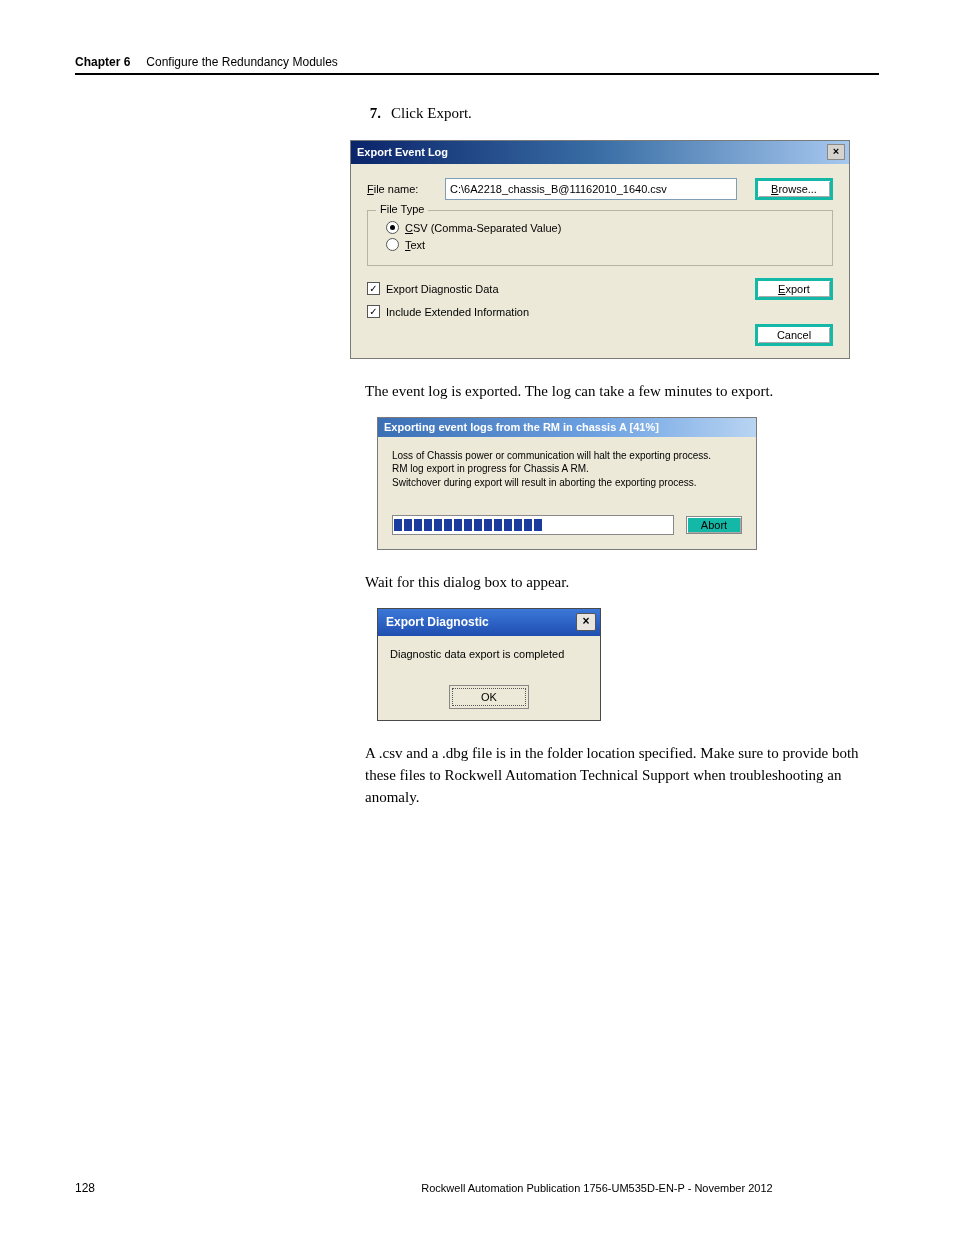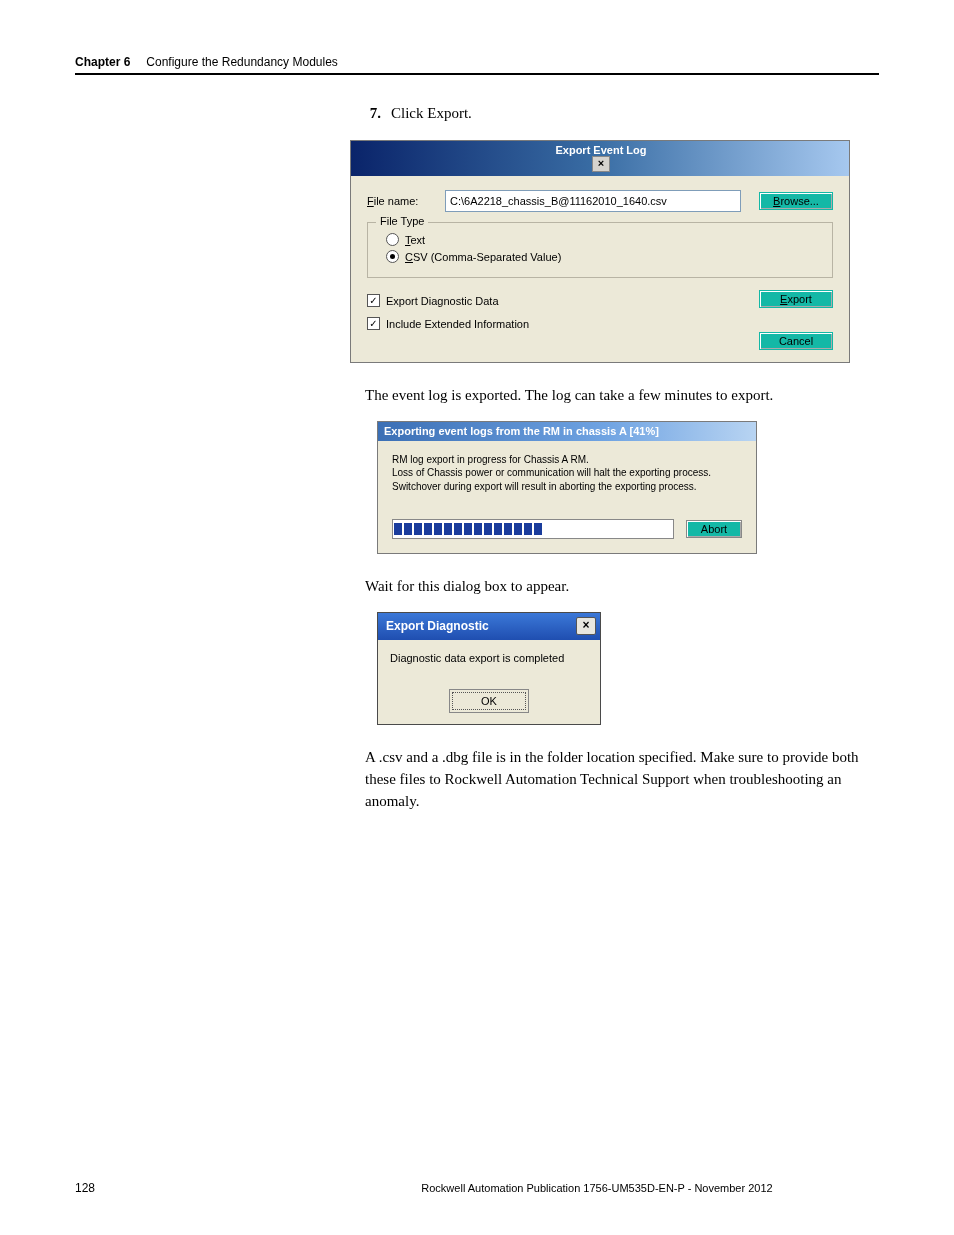--- a/index.html
+++ b/index.html
@@ -62,21 +62,20 @@
   }
   .dlg1 .titlebar {
     background: linear-gradient(to right, #0a246a 0%, #3a6ea5 50%, #a6c8ef 100%);
     color: #fff;
     font-weight: 700;
     padding: 3px 4px 4px 6px;
     display: flex;
     justify-content: space-between;
     align-items: center;
     font-size: 11px;
-    flex-direction: column;
   }
   .closebox {
     width: 16px; height: 14px;
     background: #d6d3ce;
     border: 1px solid #888;
     color: #000;
     font-weight: 700;
     font-size: 11px;
     line-height: 12px;
     text-align: center;
@@ -92,22 +91,22 @@
   .txtbox {
     flex: 1;
     border: 1px solid #7f9db9;
     background: #fff;
     padding: 2px 4px;
     height: 16px;
     font-family: Tahoma, Arial, sans-serif;
     font-size: 11px;
   }
   .btn {
-    border: 1px solid #14b8a6;
-    background: #14b8a6;
+    border: 3px solid #14b8a6;
+    background: #ffffff;
     padding: 2px 0;
     width: 72px;
     text-align: center;
     font-family: Tahoma, Arial, sans-serif;
     font-size: 11px;
     box-shadow: inset 1px 1px 0 #fff, inset -1px -1px 0 #aaa;
   }
   .fieldset {
     border: 1px solid #b8b4a4;
     padding: 6px 10px 10px 10px;
@@ -249,26 +248,26 @@
       </div>
       <div class="dlg1-body">
         <div class="row-file">
           <span class="lbl underline-first">File name:</span>
           <input class="txtbox" value="C:\6A2218_chassis_B@11162010_1640.csv" style="">
           <span class="btn underline-first">Browse...</span>
         </div>
         <div class="fieldset">
           <span class="legend">File Type</span>
           <div class="radio-row">
+            <span class="radio sel"></span>
+            <span class="underline-first">CSV (Comma-Separated Value)</span>
+          </div>
+          <div class="radio-row">
             <span class="radio"></span>
             <span class="underline-first">Text</span>
-          </div>
-          <div class="radio-row">
-            <span class="radio sel"></span>
-            <span class="underline-first">CSV (Comma-Separated Value)</span>
           </div>
         </div>
         <div class="dlg1-bottom">
           <div class="dlg1-checks">
             <div class="check-row">
               <span class="chk">✓</span>
               <span>Export Diagnostic Data</span>
             </div>
             <div class="check-row">
               <span class="chk">✓</span>
@@ -284,22 +283,22 @@
     </div>
 
     <p class="body-text">The event log is exported. The log can take a few minutes to export.</p>
 
     <div class="dlg dlg2">
       <div class="titlebar">
         <span>Exporting event logs from the RM in chassis A [41%]</span>
       </div>
       <div class="dlg2-body">
         <div class="msg">
+          <div>Loss of Chassis power or communication will halt the exporting process.</div>
           <div>RM log export in progress for Chassis A RM.</div>
-          <div>Loss of Chassis power or communication will halt the exporting process.</div>
           <div>Switchover during export will result in aborting the exporting process.</div>
         </div>
         <div class="progress-row">
           <div class="progress">
             <span class="seg"></span>
               <span class="seg"></span>
               <span class="seg"></span>
               <span class="seg"></span>
             <span class="seg"></span>
               <span class="seg"></span>

